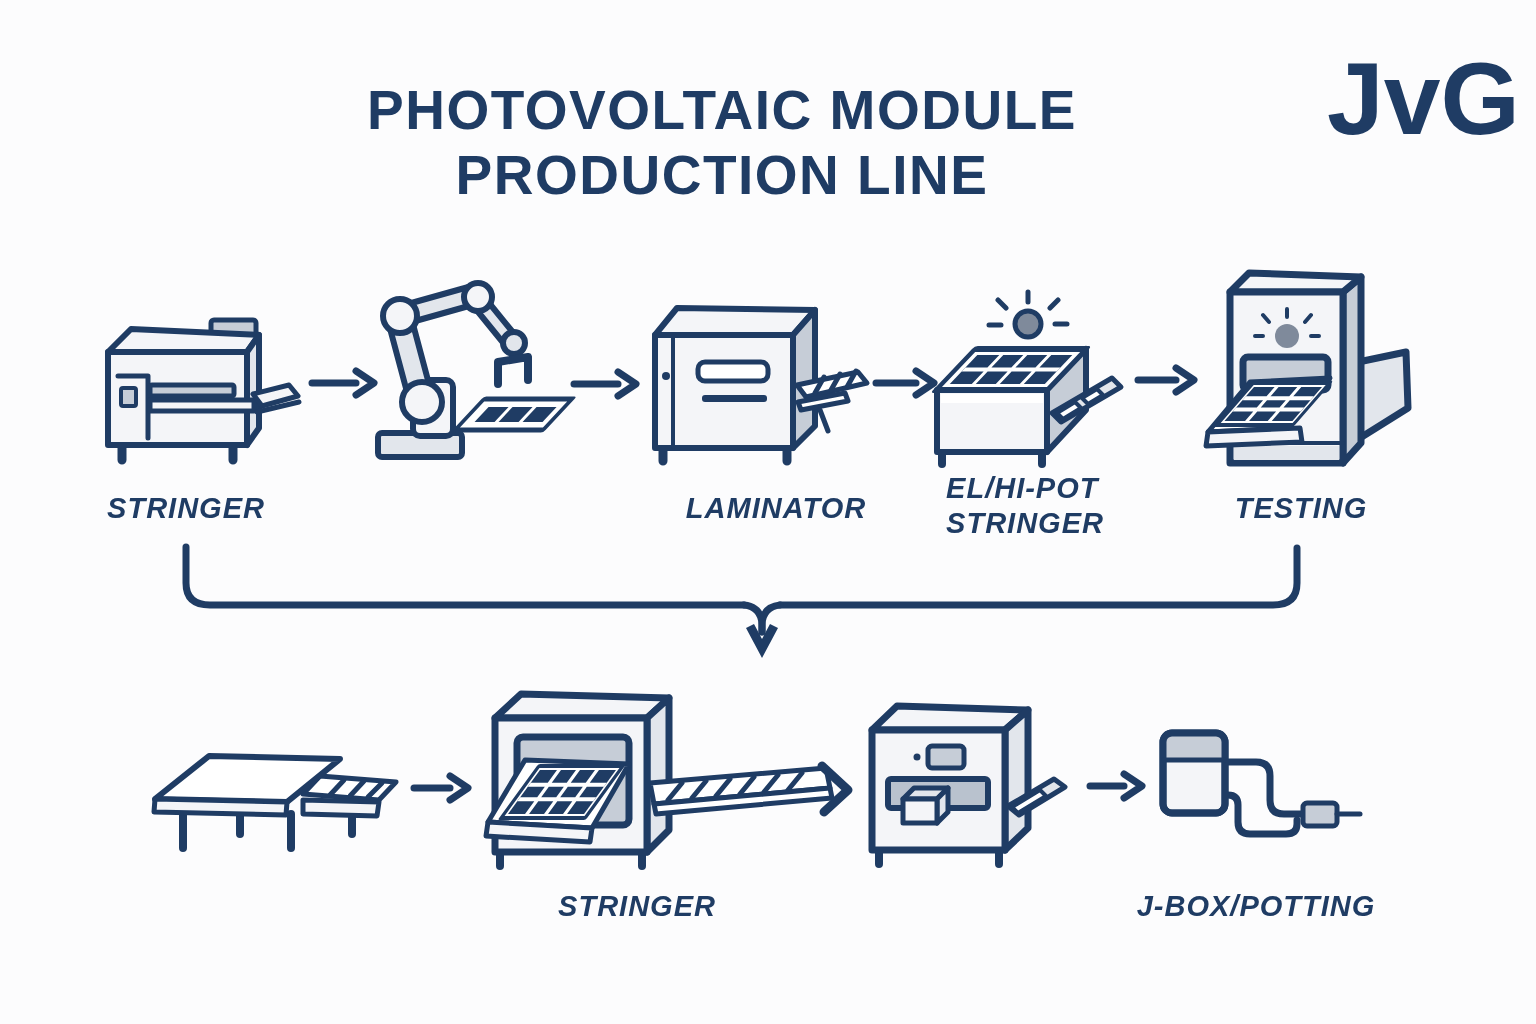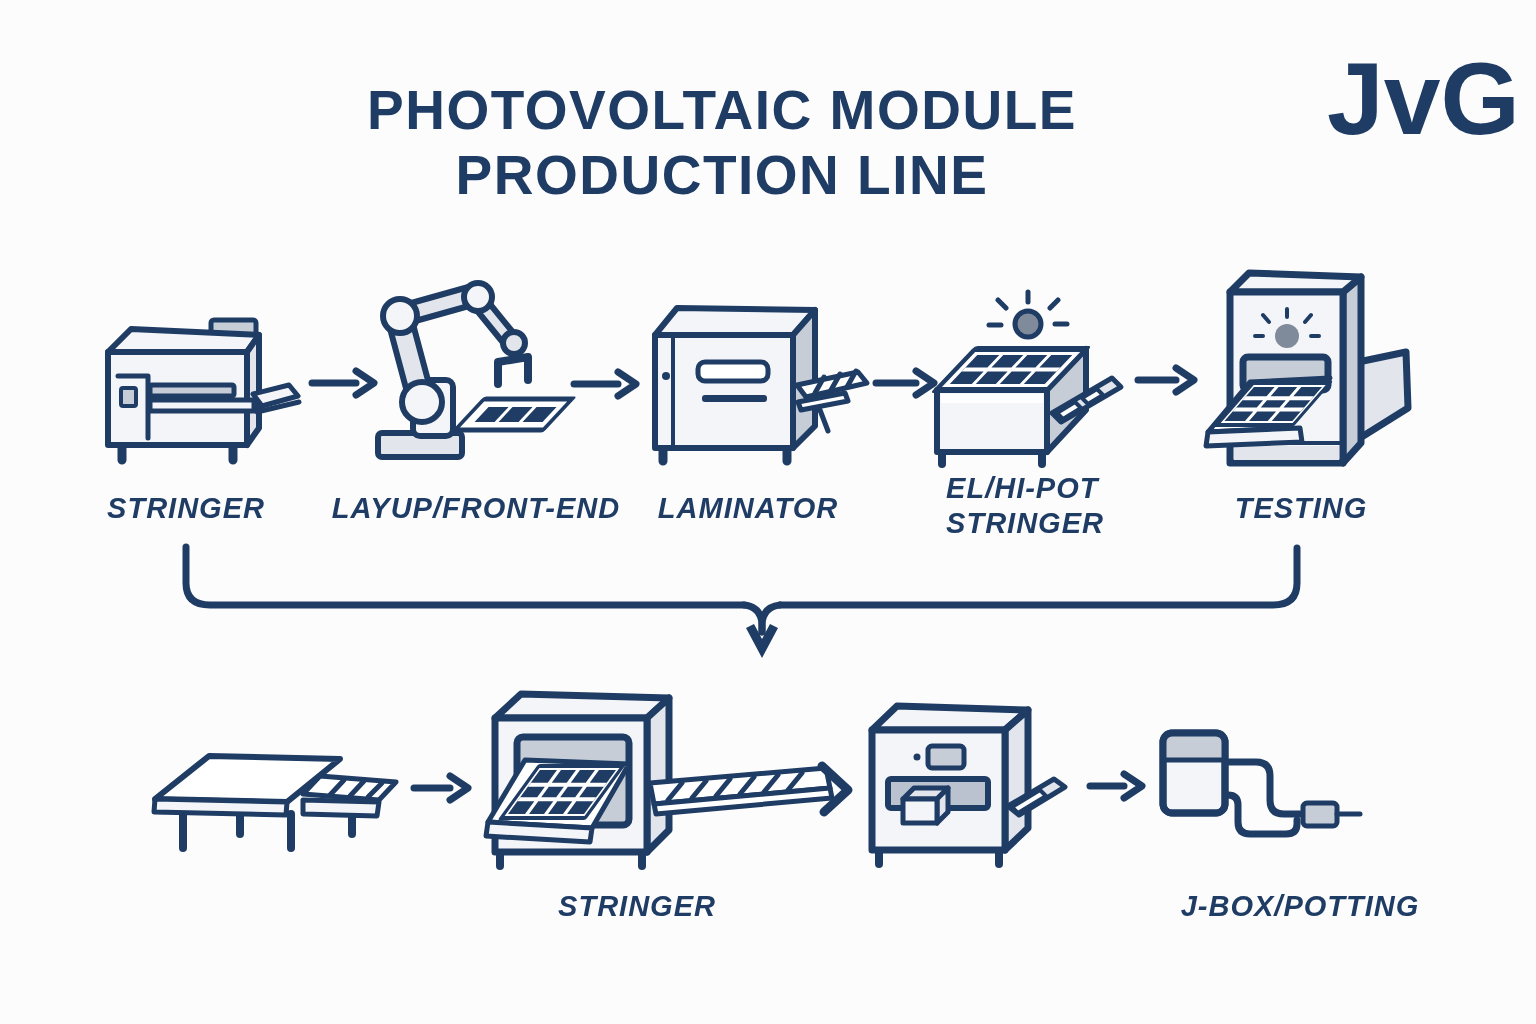--- a/index.html
+++ b/index.html
@@ -38,25 +38,25 @@
     position:absolute;left:1327px;top:48px;
     font-weight:700;font-size:102px;letter-spacing:0px;line-height:1;
   }
   .lbl{
     position:absolute;transform:translateX(-50%);
     font-weight:700;font-size:29px;letter-spacing:1px;
     white-space:nowrap;line-height:1.22;font-style:italic;
   }
   .lbl-stringer{left:186px;top:491px}
   .lbl-layup{left:476px;top:491px}
-  .lbl-laminator{left:748px;top:491px}
+  .lbl-laminator{left:776px;top:491px}
   .lbl-el{left:1025px;top:471px}
   .lbl-flasher{left:1301px;top:491px}
   .lbl-framing{left:637px;top:889px}
-  .lbl-jbox{left:1300px;top:889px}
+  .lbl-jbox{left:1256px;top:889px}
 </style>
 </head>
 <body>
 
 <div class="canvas">
 
   <svg class="scene" width="1536" height="1024" viewBox="0 0 1536 1024">
 
     <g>
       <rect class="ol fd sw5" x="211" y="320" width="45" height="27" rx="3"></rect>
@@ -255,21 +255,20 @@
 
   <div class="title">
     <div>PHOTOVOLTAIC MODULE</div>
     <div>PRODUCTION LINE</div>
   </div>
 
   <div class="logo">JvG</div>
 
   <div class="lbl lbl-stringer">STRINGER</div>
 
-  <div class="lbl lbl-layup">LAYUP/FRONT-END</div>
 
   <div class="lbl lbl-laminator">LAMINATOR</div>
 
   <div class="lbl lbl-el">
     <div>EL/HI-POT</div>
     <div>STRINGER</div>
   </div>
 
   <div class="lbl lbl-flasher">TESTING</div>
 

